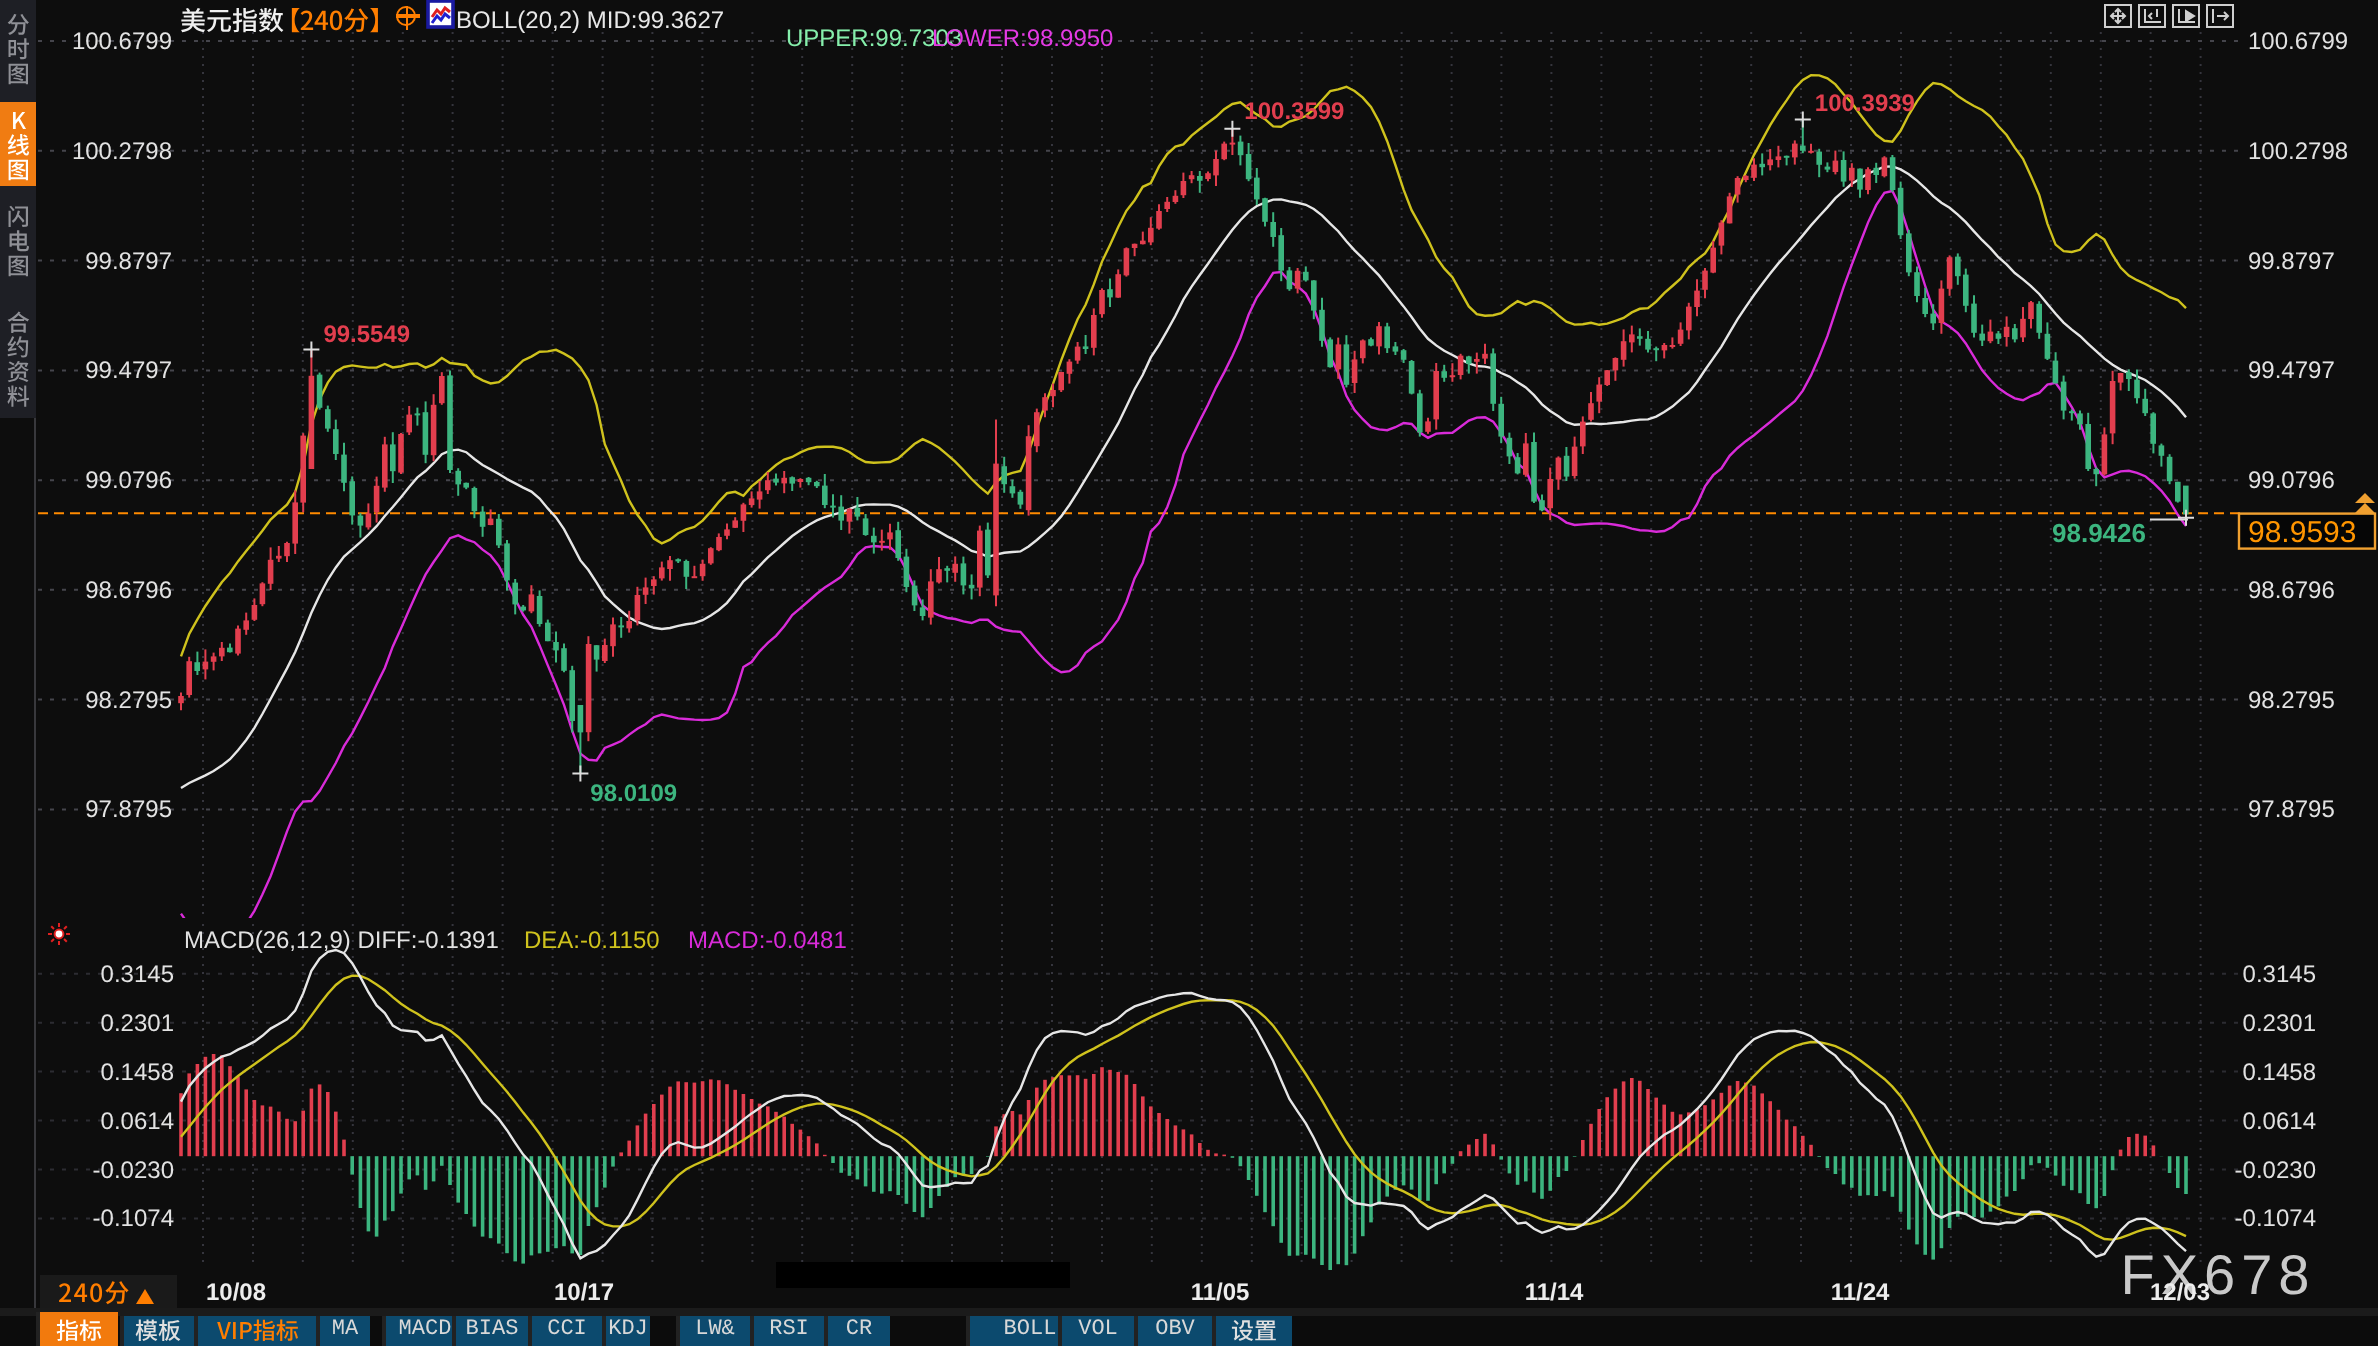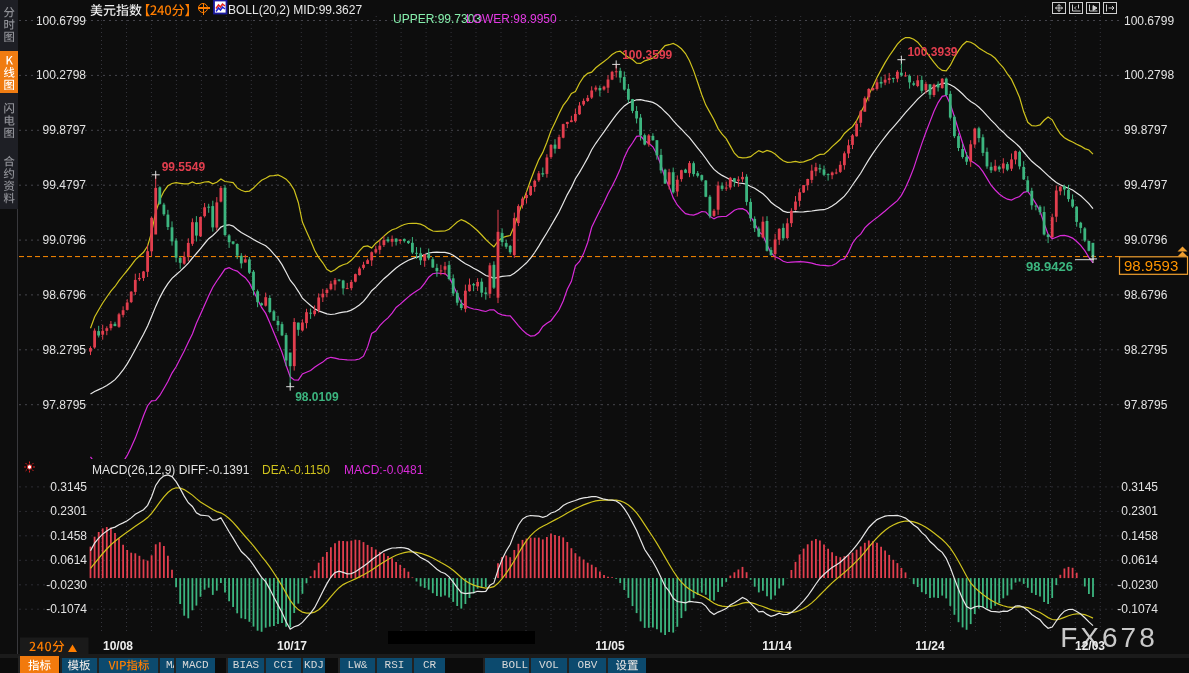--- a/index.html
+++ b/index.html
@@ -977,21 +977,21 @@
 </g>
 </svg>
 </div>
 
 <div id="btm"></div>
 <div id="tools">
     <div class="tb tbc" style="left:20px;width:39px;background:#f27a0d;color:#fff;top:-2px;height:17px;line-height:17px;"></div>
 <div class="tb tbc" style="left:62px;width:35px;"></div>
 <div class="tb tbc" style="left:99px;width:59px;color:#ff7e00;"></div>
 <div class="tb" style="left:160px;width:25px;">MA</div>
-<div class="tb" style="left:176px;width:39px;">MACD</div>
+<div class="tb" style="left:193px;width:39px;">MACD</div>
 <div class="tb" style="left:228px;width:36px;text-align:center;">BIAS</div>
 <div class="tb" style="left:266px;width:35px;">CCI</div>
 <div class="tb" style="left:303px;width:22px;">KDJ</div>
 <div class="tb" style="left:340px;width:35px;">LW&amp;</div>
 <div class="tb" style="left:377px;width:35px;text-align:center;">RSI</div>
 <div class="tb" style="left:414px;width:31px;">CR</div>
 <div class="tb" style="left:447px;width:36px;margin-left:47px;">PSY</div>
 <div class="tb" style="left:485px;width:44px;padding-left:16px;">BOLL</div>
 <div class="tb" style="left:531px;width:36px;">VOL</div>
 <div class="tb" style="left:569px;width:37px;">OBV</div>

